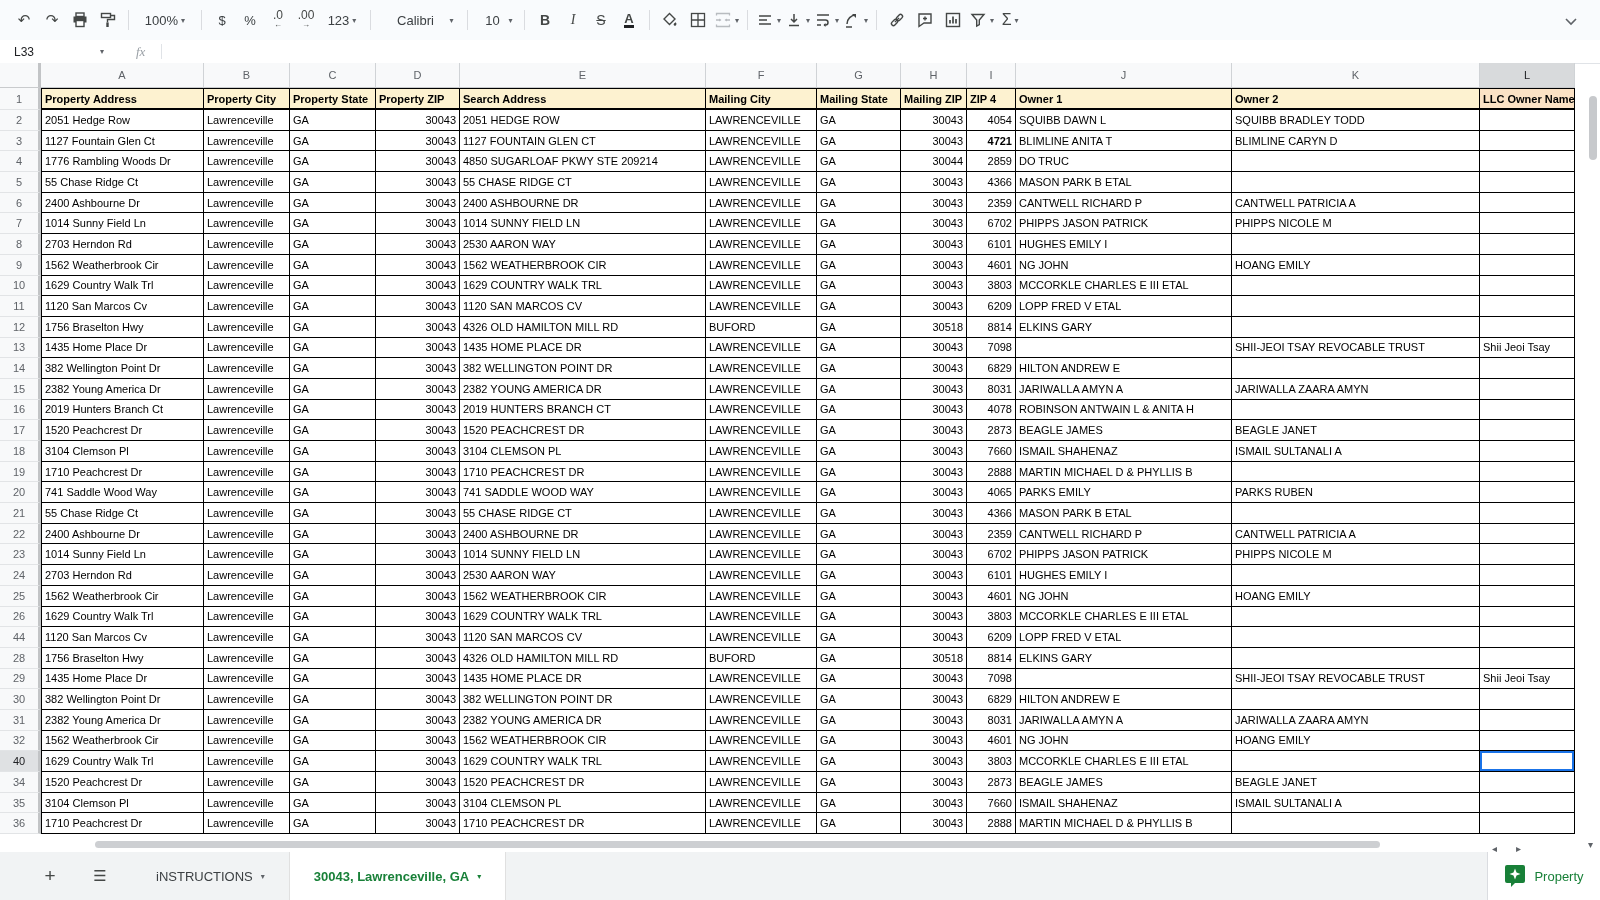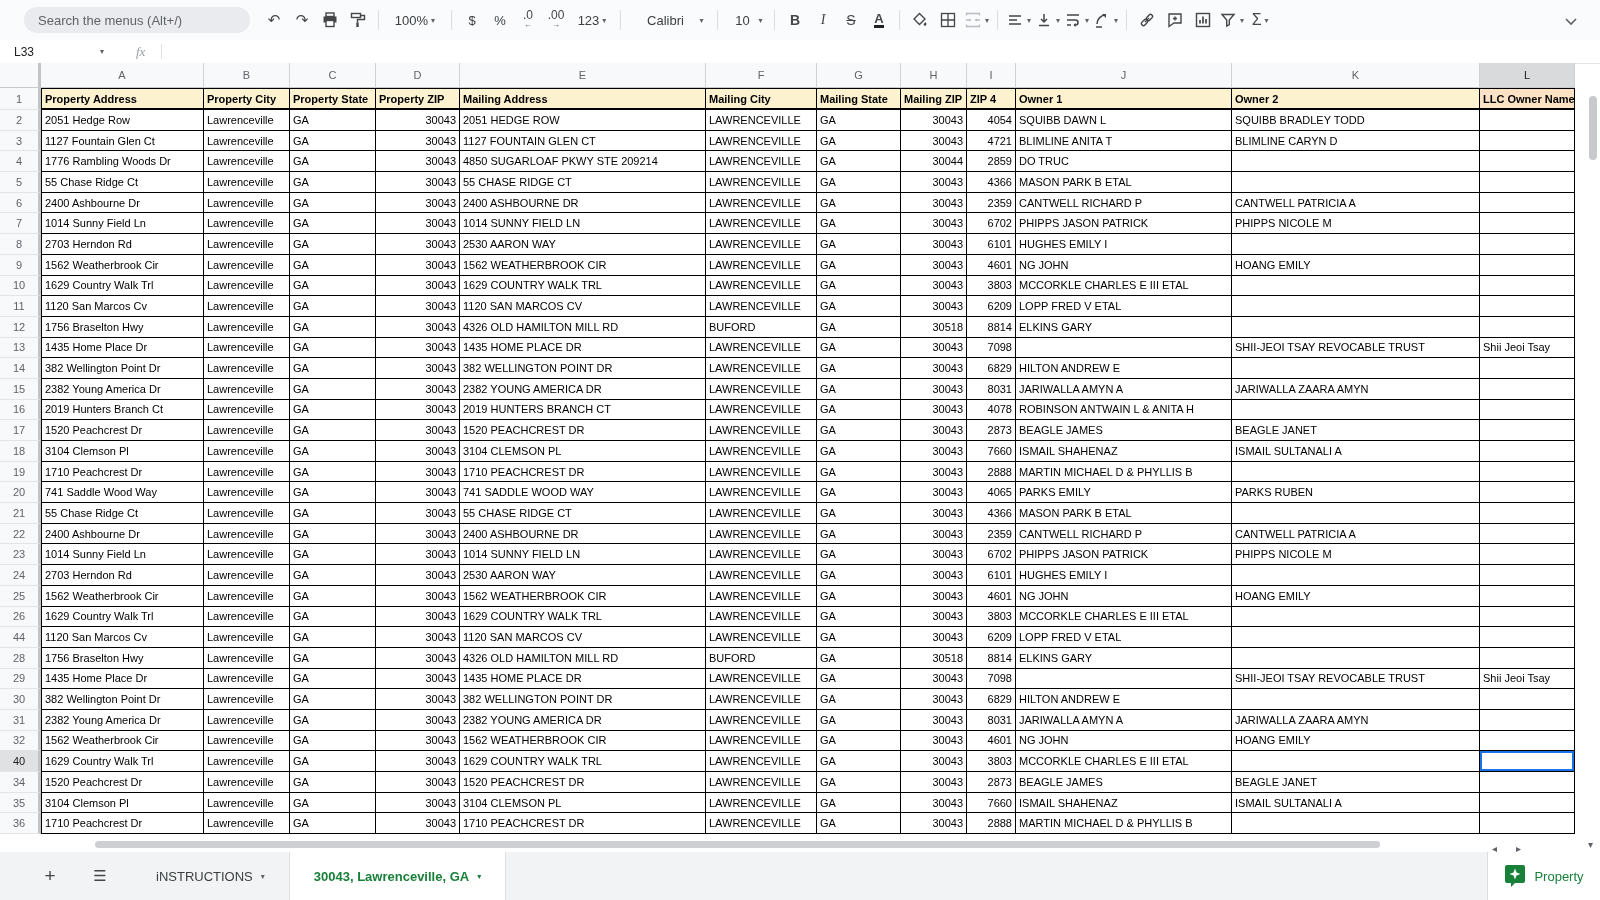--- a/index.html
+++ b/index.html
@@ -71,23 +71,20 @@
     border-right:1px solid #e0e0e0;}
   .sheettab.active .ddown{color:#188038;}
   #explore{position:absolute;right:0;top:0;width:112px;height:100%;background:#fff;
     border-left:1px solid #dadce0;display:flex;align-items:center;justify-content:center;gap:8px;}
   #explore span{color:#188038;font-size:13px;}
 </style>
 </head>
 <body>
 
 <div id="toolbar">
-  <div class="search-pill">
-    <span>Search the menus (Alt+/)</span>
-  </div>
   <div class="tbtn" style="margin-left:12px">
       <span>↶</span>
     </div>
   <div class="tbtn">
       <span>↷</span>
     </div>
   <div class="tbtn">
     <svg width="18" height="18" viewBox="0 0 18 18">
       <rect x="5" y="2" width="8" height="3.5" fill="none" stroke="#444746" stroke-width="1.4"></rect>
       <rect x="2.5" y="5.5" width="13" height="6" fill="#444746" stroke="none"></rect>
@@ -267,21 +264,21 @@
       <div class="collet" style="width: 248px;">K</div>
       <div class="collet sel" style="width: 95px;">L</div>
     </div>
   <div id="rows">
       <div class="row hdr">
         <div class="rn">1</div>
         <div class="cell first" style="width: 163px; background: rgb(253, 242, 208);">Property Address</div>
         <div class="cell" style="width: 86px; background: rgb(253, 242, 208);">Property City</div>
         <div class="cell" style="width: 86px; background: rgb(253, 242, 208);">Property State</div>
         <div class="cell" style="width: 84px; background: rgb(253, 242, 208);">Property ZIP</div>
-        <div class="cell" style="width: 246px; background: rgb(253, 242, 208);">Mailing Address</div>
+        <div class="cell" style="width: 246px; background: rgb(253, 242, 208);">Search Address</div>
         <div class="cell" style="width: 111px; background: rgb(253, 242, 208);">Mailing City</div>
         <div class="cell" style="width: 84px; background: rgb(253, 242, 208);">Mailing State</div>
         <div class="cell" style="width: 66px; background: rgb(253, 242, 208);">Mailing ZIP</div>
         <div class="cell" style="width: 49px; background: rgb(253, 242, 208);">ZIP 4</div>
         <div class="cell" style="width: 216px; background: rgb(253, 242, 208);">Owner 1</div>
         <div class="cell" style="width: 248px; background: rgb(253, 242, 208);">Owner 2</div>
         <div class="cell" style="width: 95px; background: rgb(251, 226, 197);">LLC Owner Name</div>
       </div>
       <div class="row">
         <div class="rn">2</div>
@@ -301,21 +298,21 @@
       <div class="row">
         <div class="rn">3</div>
         <div class="cell first" style="width: 163px;">1127 Fountain Glen Ct</div>
         <div class="cell" style="width: 86px;">Lawrenceville</div>
         <div class="cell" style="width: 86px;">GA</div>
         <div class="cell num" style="width: 84px;">30043</div>
         <div class="cell" style="width: 246px;">1127 FOUNTAIN GLEN CT</div>
         <div class="cell" style="width: 111px;">LAWRENCEVILLE</div>
         <div class="cell" style="width: 84px;">GA</div>
         <div class="cell num" style="width: 66px;">30043</div>
-        <div class="cell num" style="width: 49px;">4721</div>
+        <div class="cell num" style="width: 49px; font-weight: bold;">4721</div>
         <div class="cell" style="width: 216px;">BLIMLINE ANITA T</div>
         <div class="cell" style="width: 248px;">BLIMLINE CARYN D</div>
         <div class="cell" style="width: 95px;"></div>
       </div>
       <div class="row">
         <div class="rn">4</div>
         <div class="cell first" style="width: 163px;">1776 Rambling Woods Dr</div>
         <div class="cell" style="width: 86px;">Lawrenceville</div>
         <div class="cell" style="width: 86px;">GA</div>
         <div class="cell num" style="width: 84px;">30043</div>

